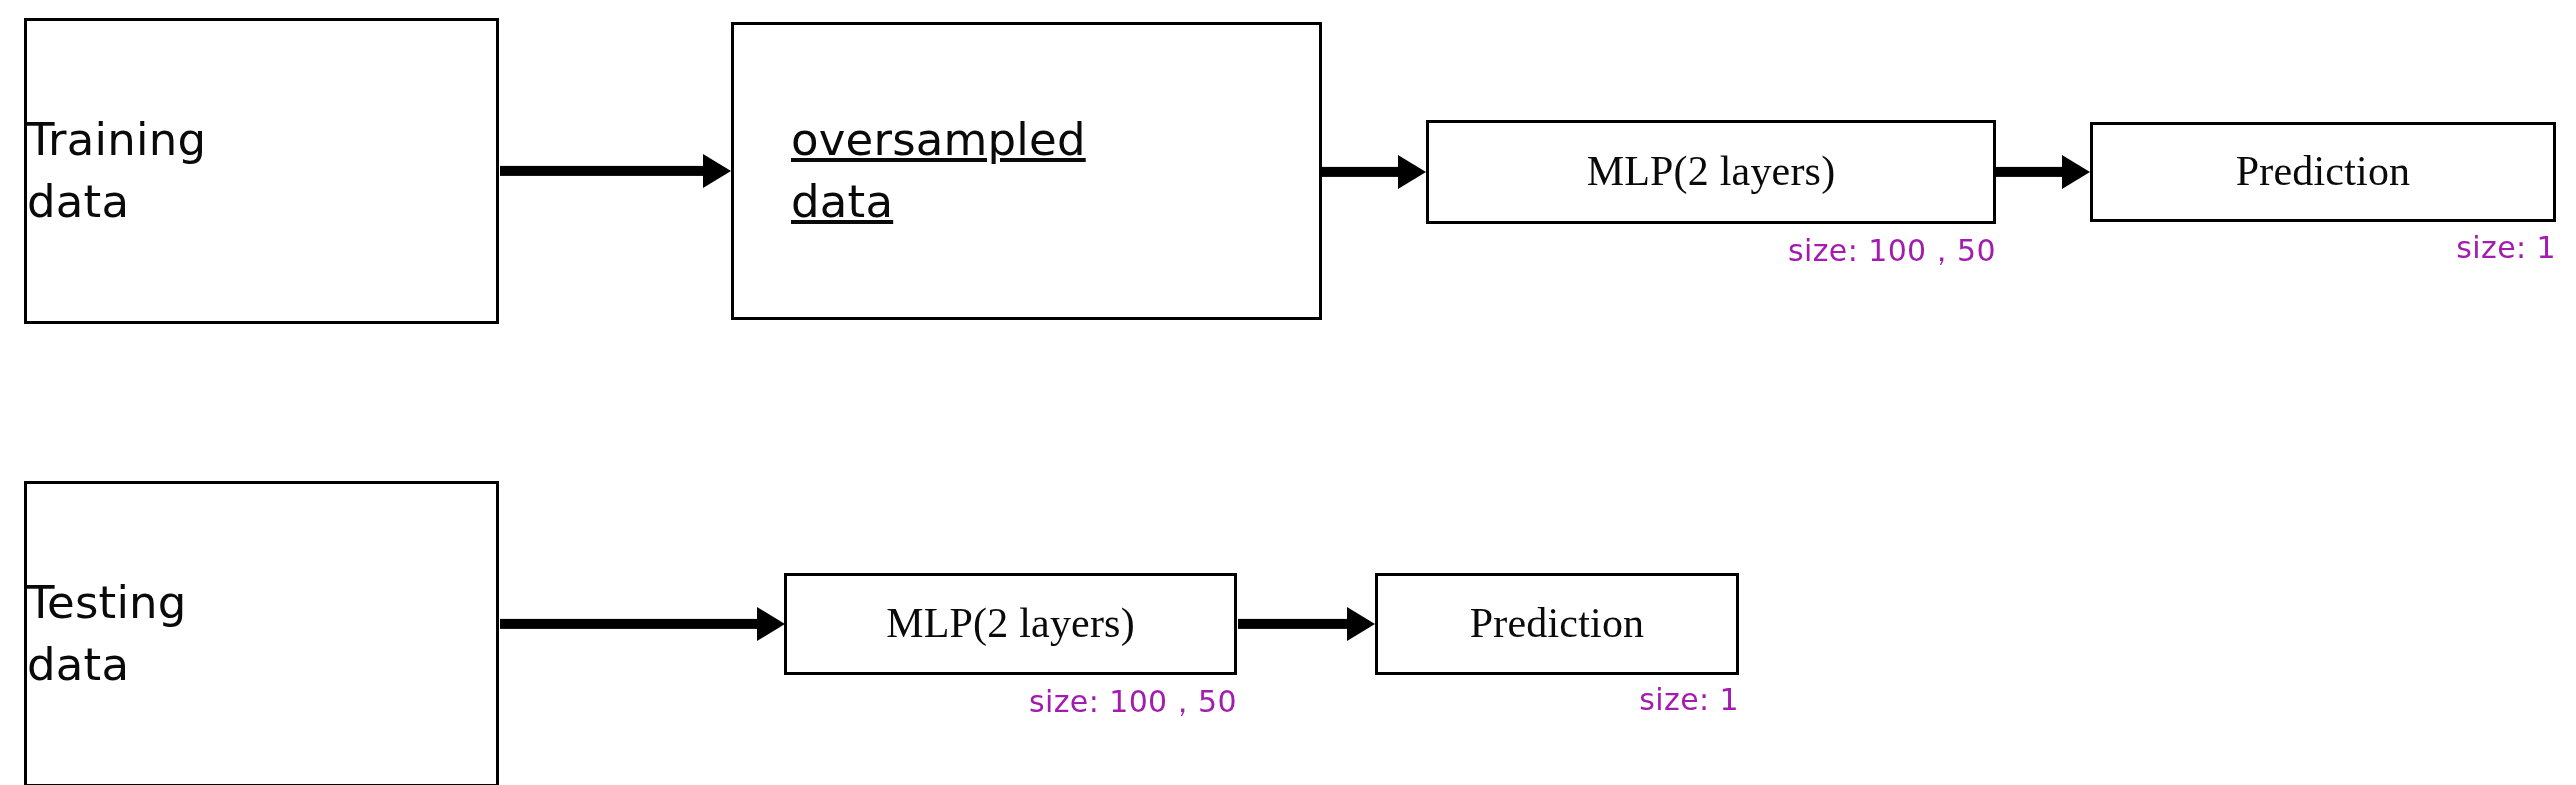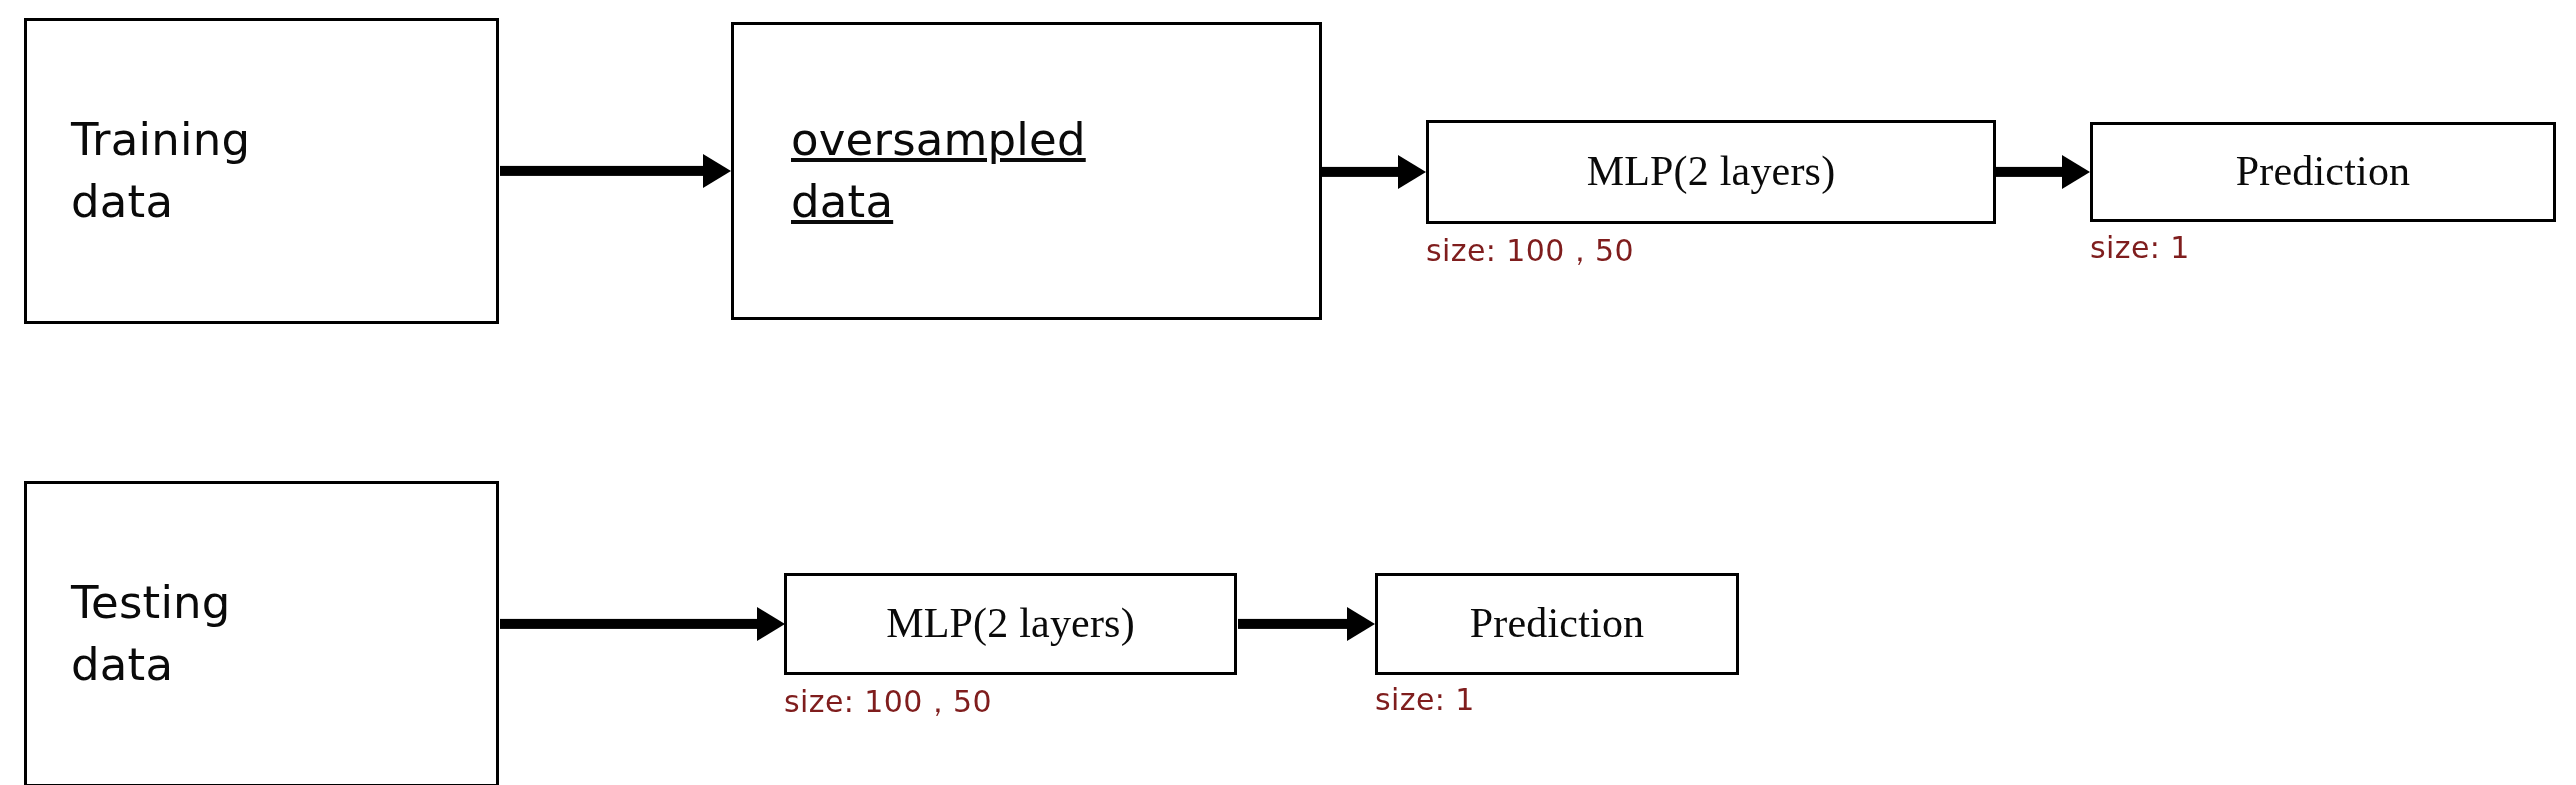--- a/index.html
+++ b/index.html
@@ -29,27 +29,27 @@
     color: #0a0a0a;
     line-height: 1.38;
     letter-spacing: 0.2px;
   }
   .node.thin { border-width: 3.1px; }
   .node-label {
     display: block;
     white-space: pre-line;
   }
   .big-node { font-size: 45px; }
-  .big-node .node-label { text-align: left; padding-left: 44px; width: 100%; }
+  .big-node .node-label { text-align: left; width: 100%; }
   .mid-node { font-size: 42px; font-family: Liberation Serif, serif; }
   .caption {
     position: absolute;
     font-size: 30px;
-    color: #7f1d1d;
-    text-align: left;
+    color: #a21caf;
+    text-align: right;
     white-space: nowrap;
     letter-spacing: 0.4px;
   }
   
   .arrow {
     position: absolute;
     height: 0;
   }
   .arrow .shaft {
     position: absolute;

